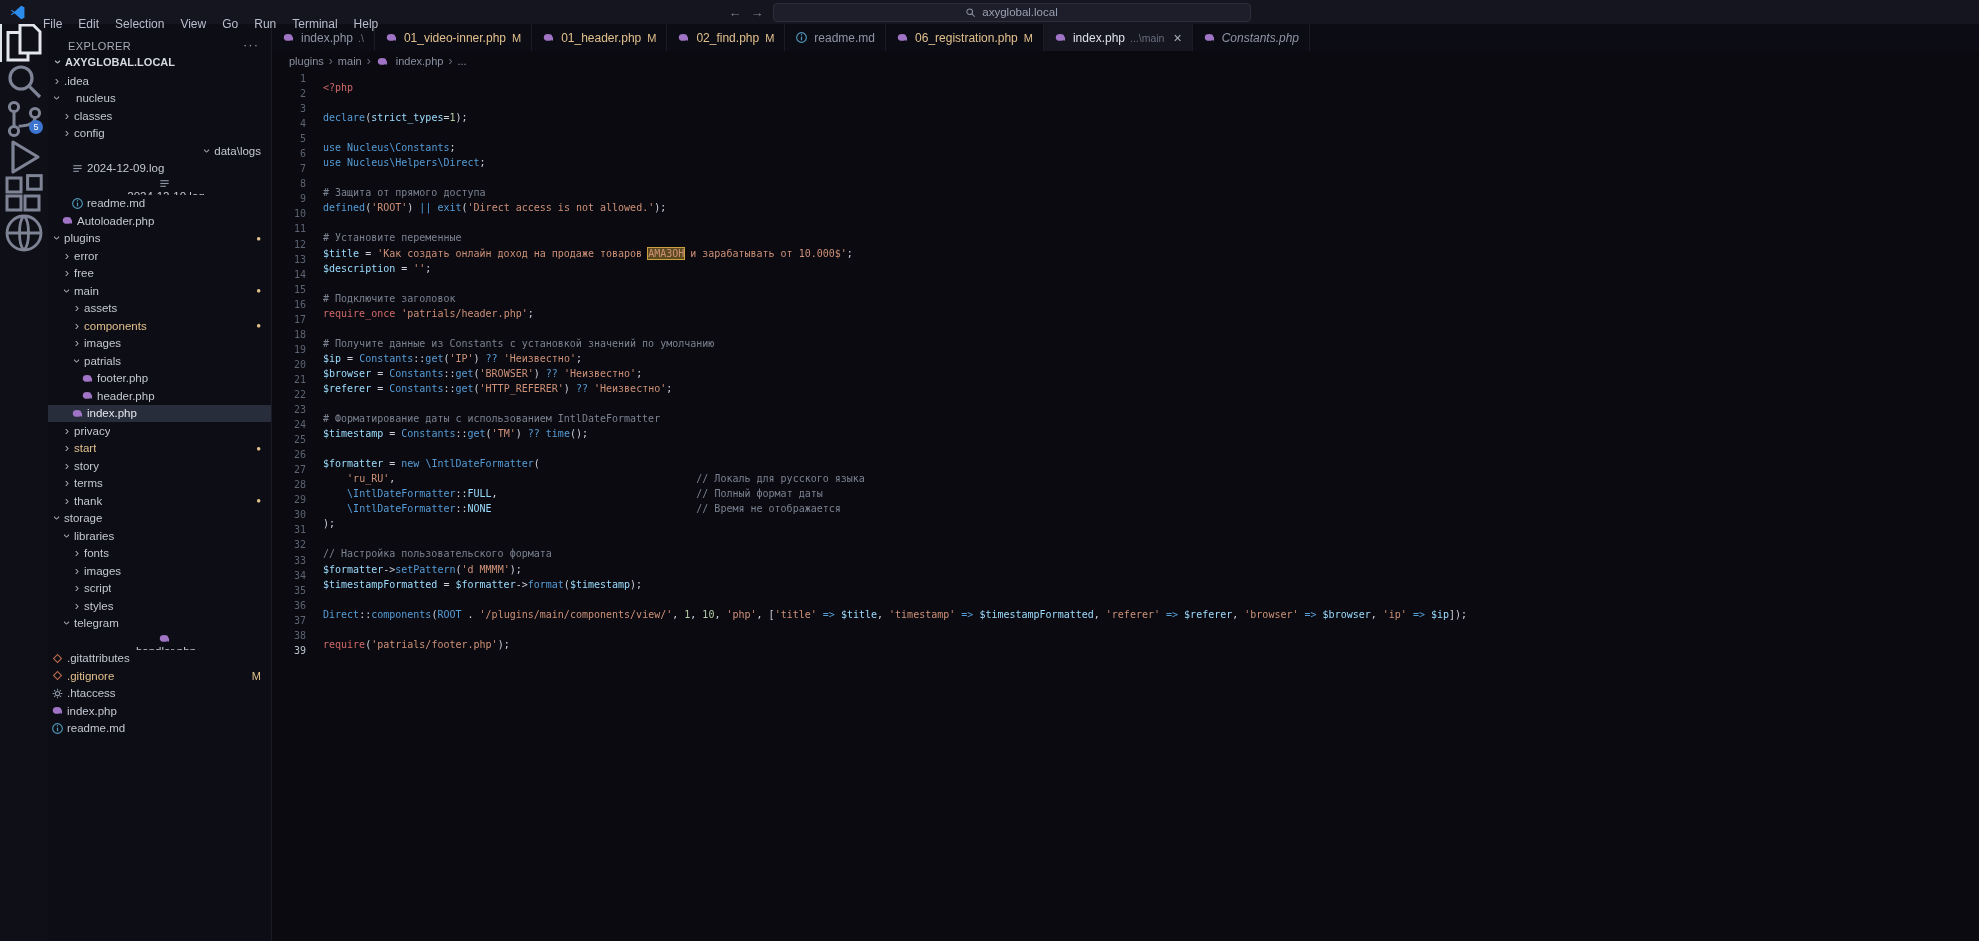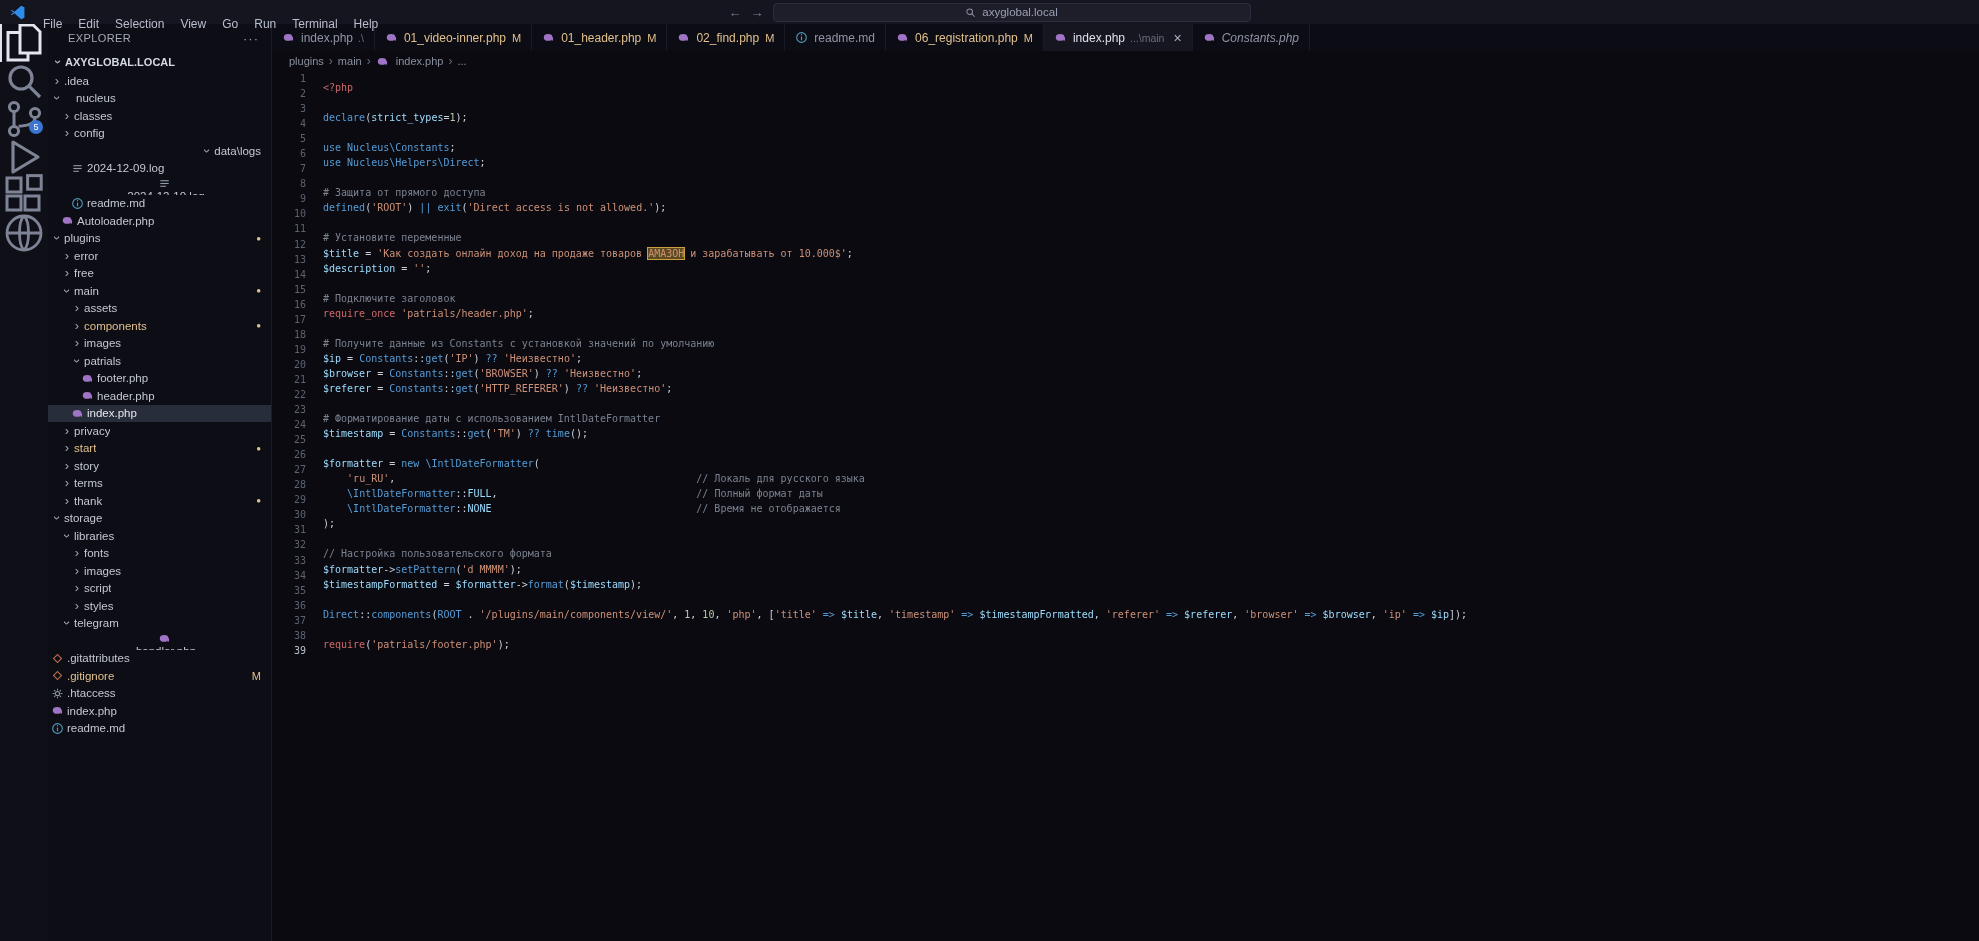--- a/index.html
+++ b/index.html
@@ -29,21 +29,21 @@
   .ab-item { height:38px; display:flex; align-items:center; justify-content:center;
              color:#7e8496; position:relative; }
   .ab-item.active { color:#e3e6ed; box-shadow:inset 2px 0 0 #dfe3ec; }
   .ab-item svg { width:23px; height:23px; }
   .ab-badge { position:absolute; right:5px; bottom:4px; background:var(--badge,#3b74d1);
               color:#fff; font-size:9px; width:14px; height:14px; border-radius:50%;
               display:flex; align-items:center; justify-content:center; }
 
   .sidebar { width:224px; background:#0d0d15; flex:none; border-right:1px solid #1b1b26;
              overflow:hidden; }
-  .side-header { height:28px; display:flex; align-items:center; padding:0 12px 0 20px;
+  .side-header { height:28px; display:flex; align-items:flex-end; padding:0 12px 0 20px;
                  font-size:11px; letter-spacing:.4px; color:#a6abb8; }
   .side-header .more { margin-left:auto; font-size:13px; color:#9aa0ae; letter-spacing:1px; }
   .section-header { height:20px; display:flex; align-items:center; font-weight:bold;
                     font-size:11px; color:#d5d9e0; padding-left:4px; }
   .tree-row { height:17.5px; display:flex; align-items:center; font-size:11.5px;
               color:#c3c8d2; padding-right:10px; white-space:nowrap; cursor:default; }
   .tree-row.selected { background:#272d3a; color:#e4e8f0; }
   .chevron { width:12px; flex:none; color:#a0a6b4; font-size:13px; line-height:10px;
              display:inline-block; text-align:center; margin-right:1px; }
   .chevron.open { transform:rotate(90deg); }

